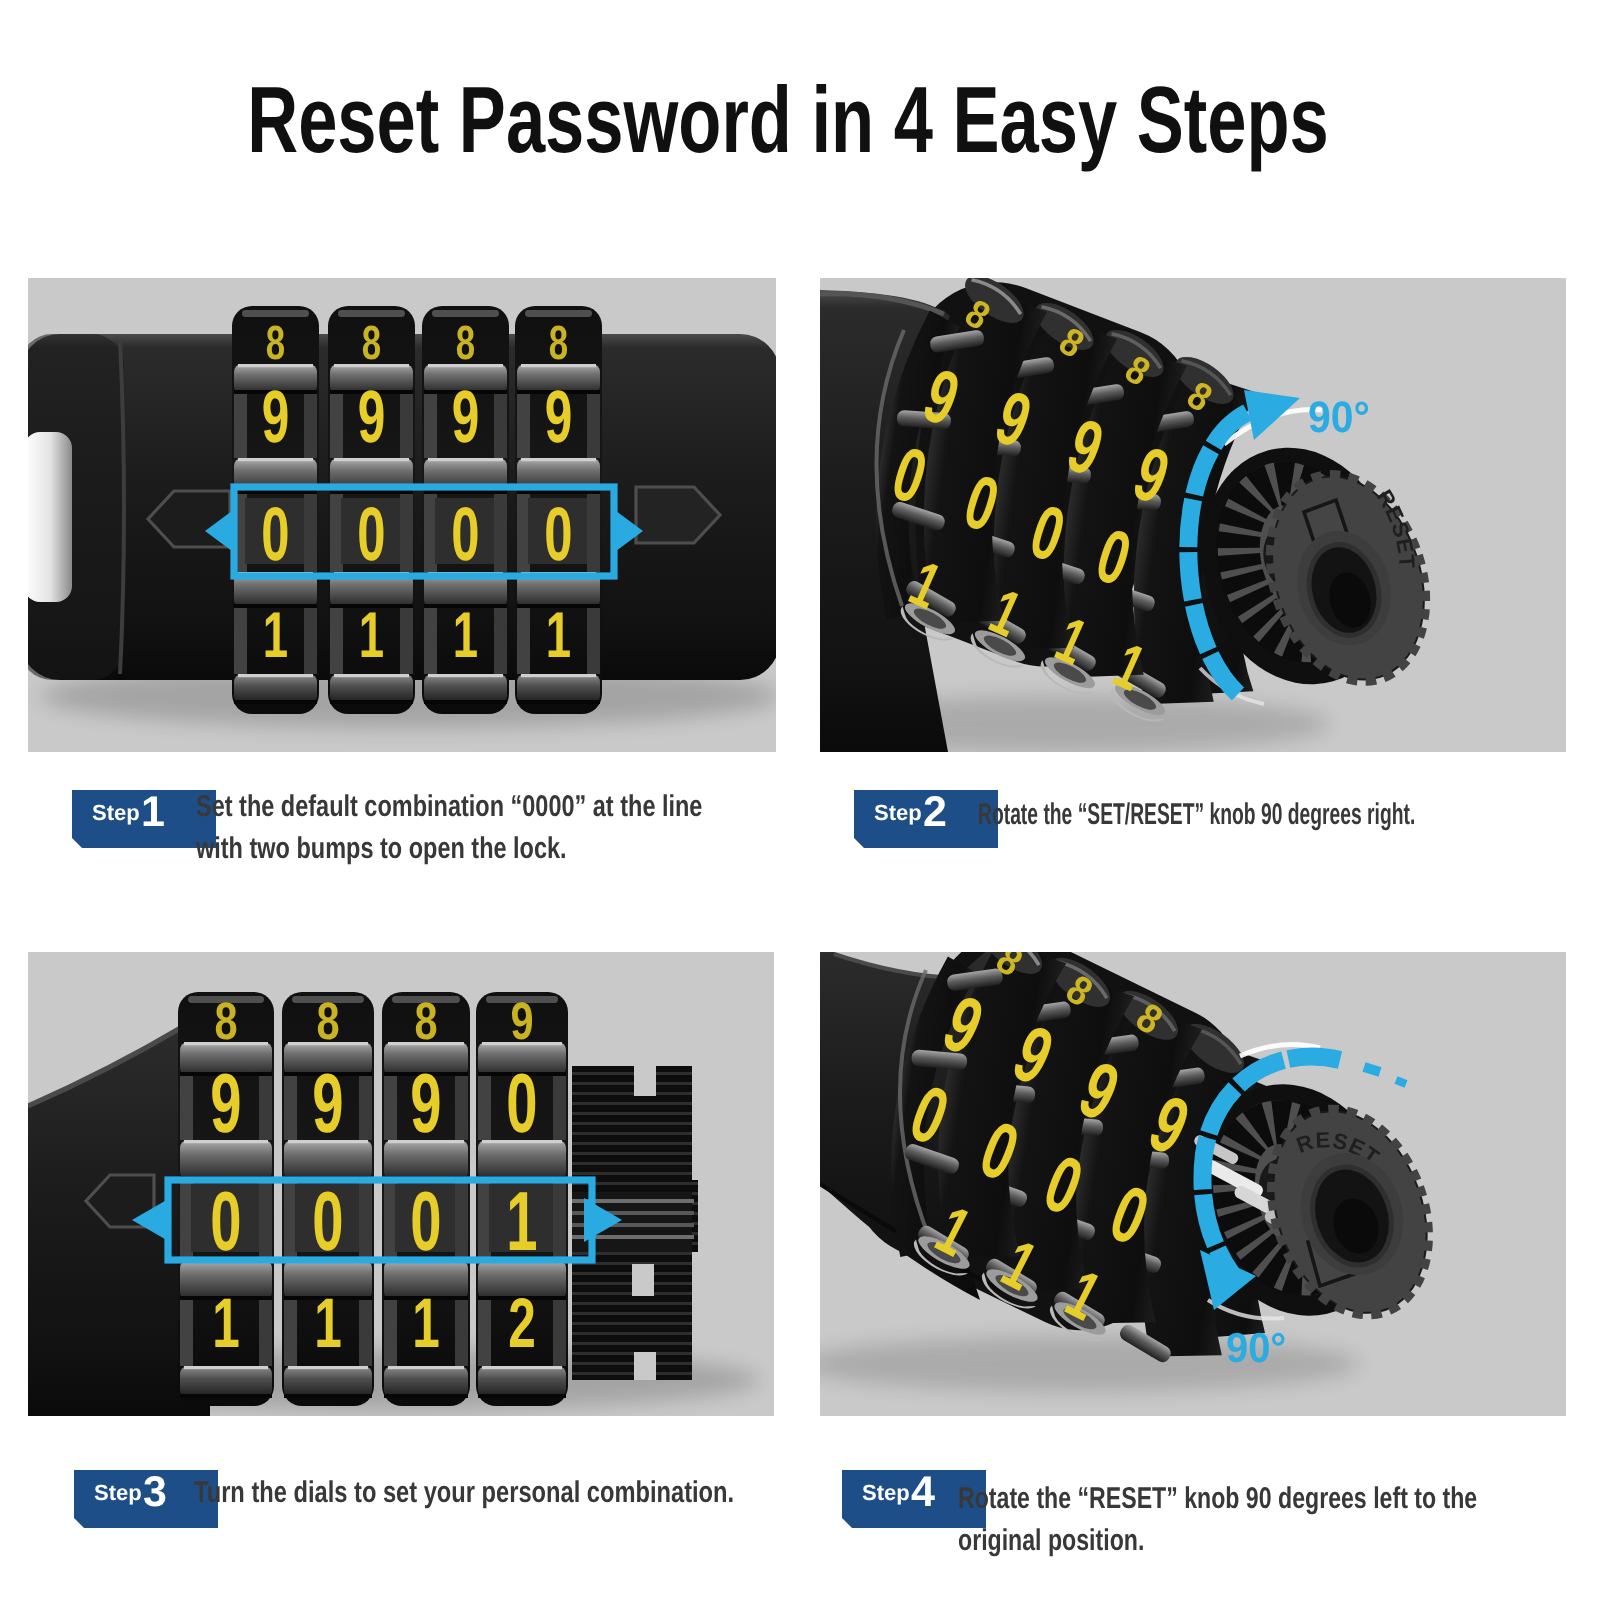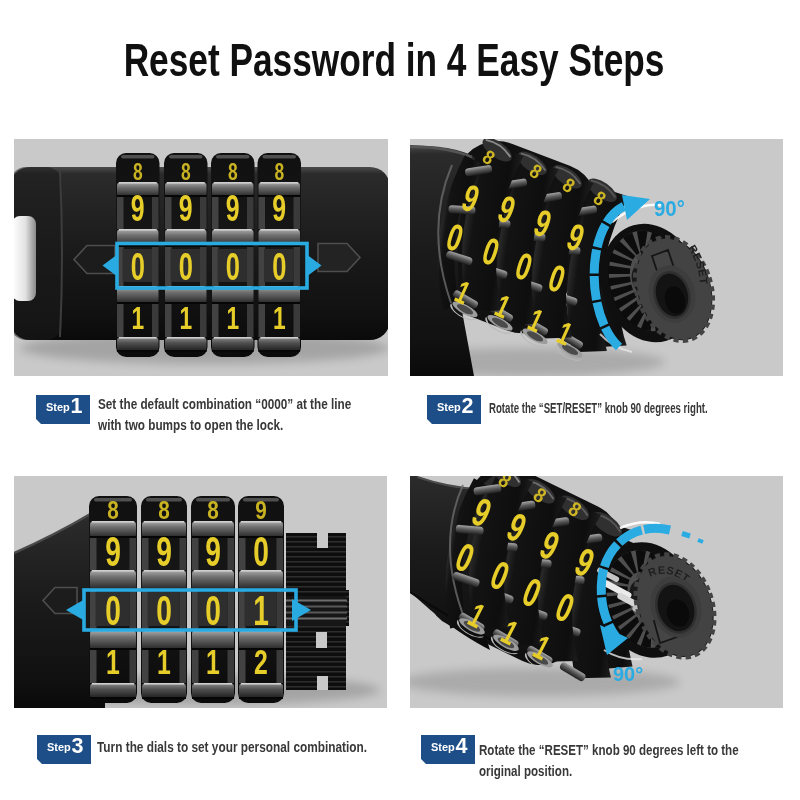--- a/index.html
+++ b/index.html
@@ -3,21 +3,21 @@
 <meta charset="utf-8">
 <style>
 html,body{margin:0;padding:0;background:#ffffff;width:800px;height:800px;overflow:hidden;}
 body{font-family:"Liberation Sans",sans-serif;position:relative;}
 #title{position:absolute;left:-6px;top:32px;width:800px;text-align:center;font-weight:bold;font-size:47px;color:#101010;transform:scaleX(0.75);transform-origin:400px 0;white-space:nowrap;}
 .panel{position:absolute;background:#c9c9c9;}
 #p1{left:14px;top:139px;width:374px;height:237px;}
 #p2{left:410px;top:139px;width:373px;height:237px;}
 #p3{left:14px;top:476px;width:373px;height:232px;}
 #p4{left:410px;top:476px;width:373px;height:232px;}
-.stepbox{position:absolute;width:54px;height:29px;background:#1e4e87;clip-path:polygon(0 0,100% 0,100% 100%,5px 100%,0 calc(100% - 5px));color:#ffffff;}
+.stepbox{position:absolute;width:54px;height:29px;background:#1e4e87;clip-path:polygon(0 0,100% 0,100% 100%,5px 100%,0 calc(100% - 5px));color:#ffffff;padding-left:18px;}
 .stepbox .s{position:absolute;left:10px;top:6.5px;font-size:11px;font-weight:bold;line-height:11px;}
 .stepbox .n{position:absolute;left:34.5px;top:1px;font-size:21.5px;font-weight:bold;line-height:21.5px;}
 #sb1{left:36px;top:395px;}
 #sb2{left:427px;top:395px;}
 #sb3{left:37px;top:735px;}
 #sb4{left:421px;top:735px;}
 .steptext{position:absolute;font-size:15px;font-weight:bold;color:#383838;line-height:20px;white-space:nowrap;transform-origin:0 0;}
 #st1{left:98px;top:393px;transform:scaleX(0.783);line-height:21px;}
 #st2{left:489px;top:398px;transform:scaleX(0.643);}
 #st3{left:97px;top:737px;transform:scaleX(0.789);}

